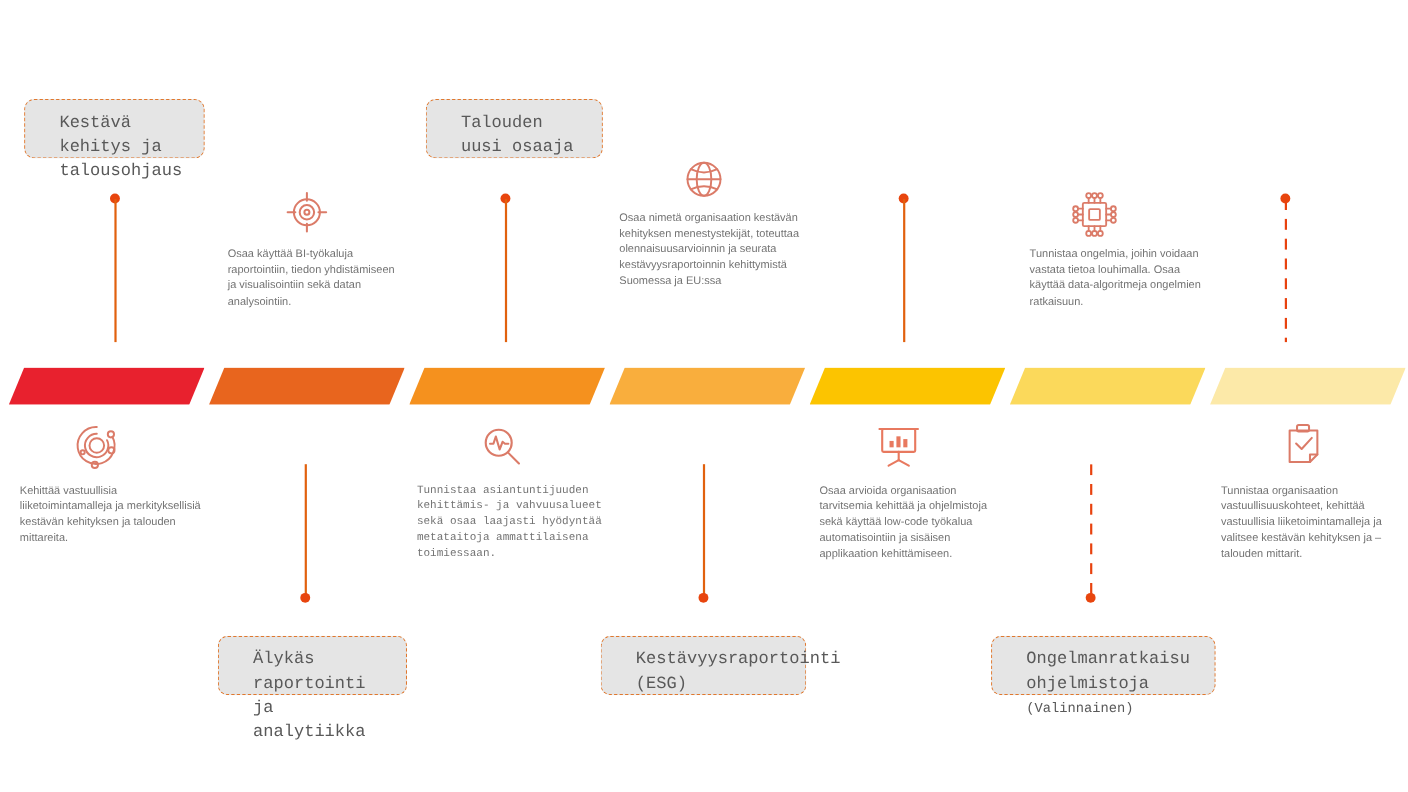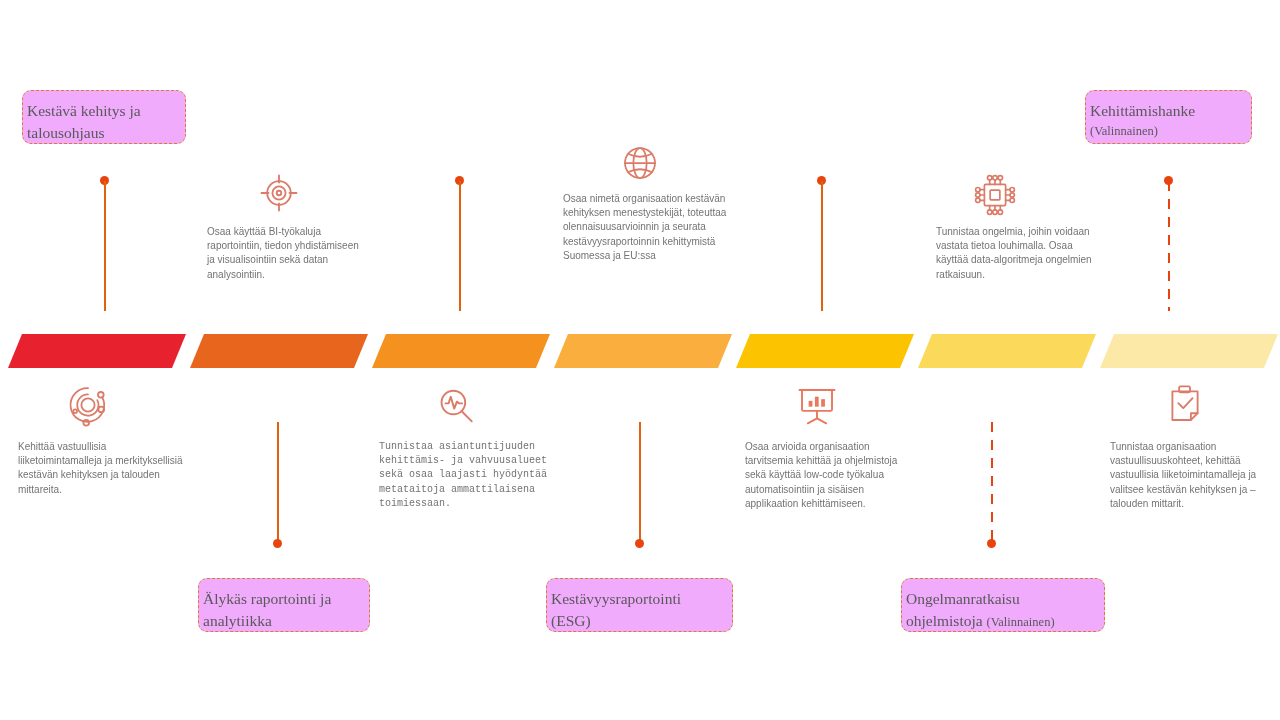--- a/index.html
+++ b/index.html
@@ -36,27 +36,27 @@
     top: 0;
     height: 34px;
     clip-path: polygon(14px 0, 100% 0, calc(100% - 14px) 100%, 0 100%);
   }
 
   
   .titlebox {
     position: absolute;
     border: 1.4px dashed #E0782E;
     border-radius: 9px;
-    background: #f0abfc;
+    background: #e5e5e5;
     box-sizing: border-box;
-    padding: 9px 13px 9px 4px;
+    padding: 9px 13px 9px 31px;
     font-size: 15.5px;
     line-height: 1.42;
     color: #595959;
-    font-family: Liberation Serif, serif;
+    font-family: Liberation Mono, monospace;
   }
   .titlebox .optional {
     font-size: 12.5px;
     white-space: nowrap;
   }
   .titlebox.stacked .optional {
     display: block;
     margin-top: 1px;
   }
 
@@ -115,26 +115,25 @@
     <div class="seg" style="left: 554px; width: 178px; background: rgb(249, 174, 61);"></div>
     <div class="seg" style="left: 736px; width: 178px; background: rgb(252, 196, 0);"></div>
     <div class="seg" style="left: 918px; width: 178px; background: rgb(251, 217, 91);"></div>
     <div class="seg" style="left: 1100px; width: 178px; background: rgb(252, 233, 168);"></div>
   </div>
 
   <div class="titlebox" style="left:22px; top:90px; width:164px; height:54px;">
     <span>Kestävä kehitys ja talousohjaus</span>
   </div>
 
-
-
-  <div class="titlebox stacked" style="left:1085px; top:90px; width:167px; height:54px;">
-    <span>Kehittämishanke</span>
-    <span class="optional">(Valinnainen)</span>
-  </div>
+  <div class="titlebox" style="left:387px; top:90px; width:161px; height:54px;">
+    <span>Talouden uusi osaaja</span>
+  </div>
+
+
 
   <div class="titlebox" style="left:198px; top:578px; width:172px; height:54px;">
     <span>Älykäs raportointi ja analytiikka</span>
   </div>
 
   <div class="titlebox" style="left:546px; top:578px; width:187px; height:54px;">
     <span>Kestävyysraportointi (ESG)</span>
   </div>
 
   <div class="titlebox" style="left:901px; top:578px; width:204px; height:54px;">

